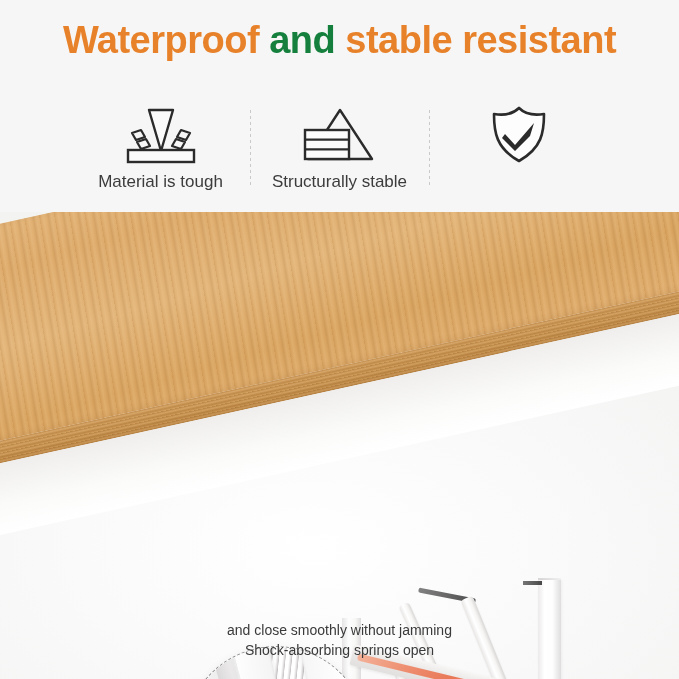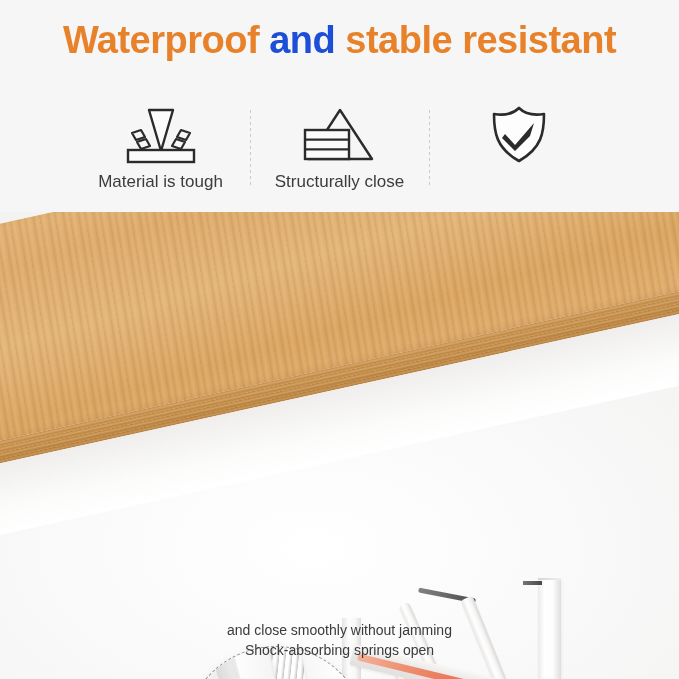--- a/index.html
+++ b/index.html
@@ -24,21 +24,21 @@
     left: 0;
     width: 679px;
     text-align: center;
     font-size: 38px;
     font-weight: bold;
     letter-spacing: -0.5px;
     line-height: 1.2;
     white-space: nowrap;
   }
   .hl-orange { color: #e8822a; }
-  .hl-dark   { color: #1d4ed8; }
+  .hl-dark   { color: #15803d; }
 
   
   .features {
     position: absolute;
     top: 104px;
     left: 0;
     width: 679px;
     height: 100px;
     display: flex;
     align-items: flex-start;
@@ -345,21 +345,21 @@
 
     <div class="feature">
       <div class="feature-icon">
         <svg width="88" height="58" viewBox="0 0 88 58" fill="none">
           <polygon points="44,4 76,53 12,53" stroke="#2b2b2b" stroke-width="2.4" stroke-linejoin="round" fill="none"></polygon>
           <rect x="9" y="24" width="44" height="29" stroke="#2b2b2b" stroke-width="2.4" fill="#fbfbfb"></rect>
           <line x1="9" y1="33.6" x2="53" y2="33.6" stroke="#2b2b2b" stroke-width="2.2"></line>
           <line x1="9" y1="43.3" x2="53" y2="43.3" stroke="#2b2b2b" stroke-width="2.2"></line>
         </svg>
       </div>
-      <div class="feature-label">Structurally close</div>
+      <div class="feature-label">Structurally stable</div>
     </div>
 
     <div class="divider"></div>
 
     <div class="feature">
       <div class="feature-icon">
         <svg width="66" height="62" viewBox="0 0 66 62" fill="none">
           <path d="M33 4 C41 12 52 11 58 10 C58 28 56 44 33 57 C10 44 8 28 8 10 C14 11 25 12 33 4 Z" stroke="#2b2b2b" stroke-width="2.6" stroke-linejoin="round" fill="#fdfdfd"></path>
           <path d="M19 30 L29 41 L48 19 L44 32 L29 47 L16 34 Z" fill="#2b2b2b"></path>
         </svg>

